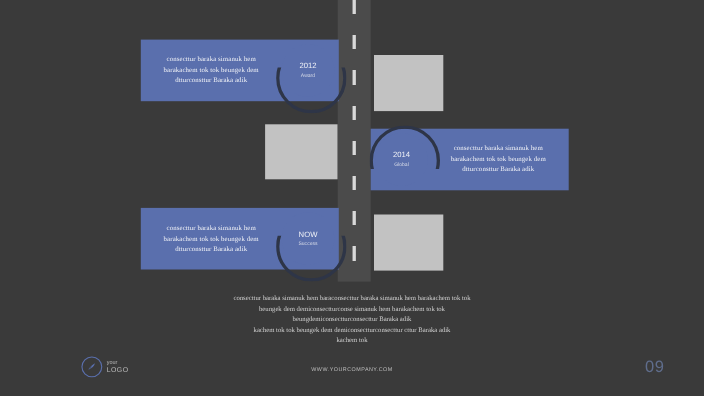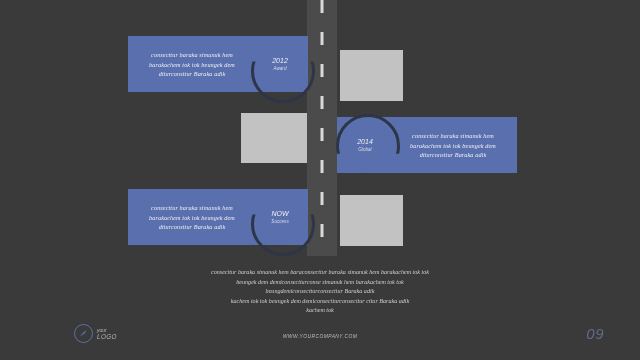--- a/index.html
+++ b/index.html
@@ -2,21 +2,21 @@
 <html><head>
 <meta charset="utf-8">
 <style>
   html,body{margin:0;padding:0;}
   body{
     width:640px;height:360px;overflow:hidden;
     background:#3a3a3a;
     font-family:"Liberation Serif", serif;
     position:relative;
   }
-  #slide{position:absolute;inset:0;width:640px;height:360px;font-style:italic;}
+  #slide{position:absolute;inset:0;width:640px;height:360px;}
 
   
   .road{
     position:absolute;left:307px;top:0;width:30px;height:256px;
     background:#4b4b4b;z-index:2;
   }
   .road-dashes{
     position:absolute;left:50%;top:0;transform:translateX(-50%);
     width:3px;height:100%;
     background:repeating-linear-gradient(

